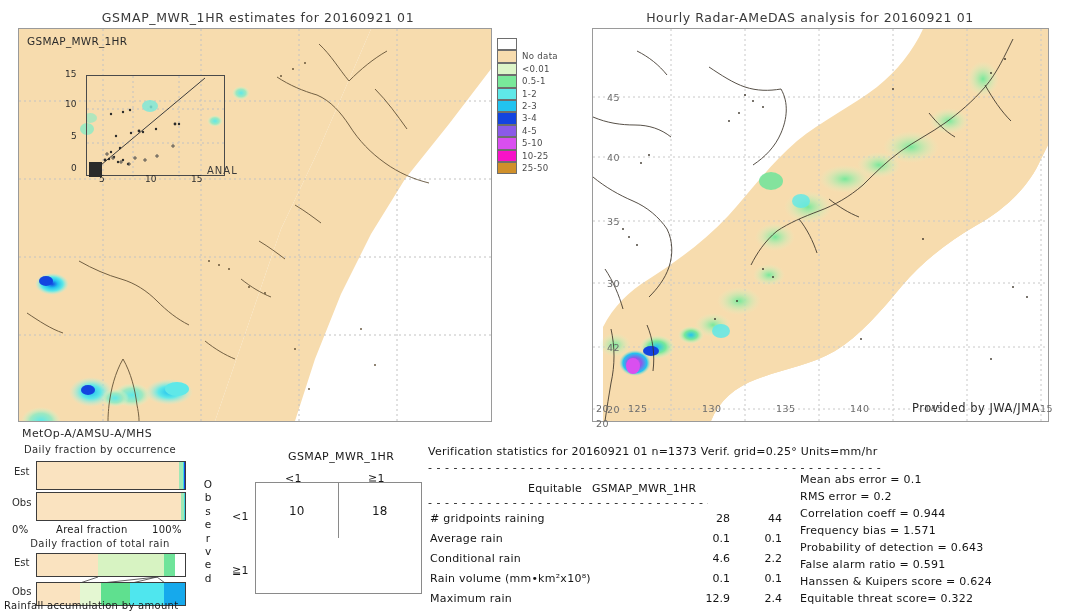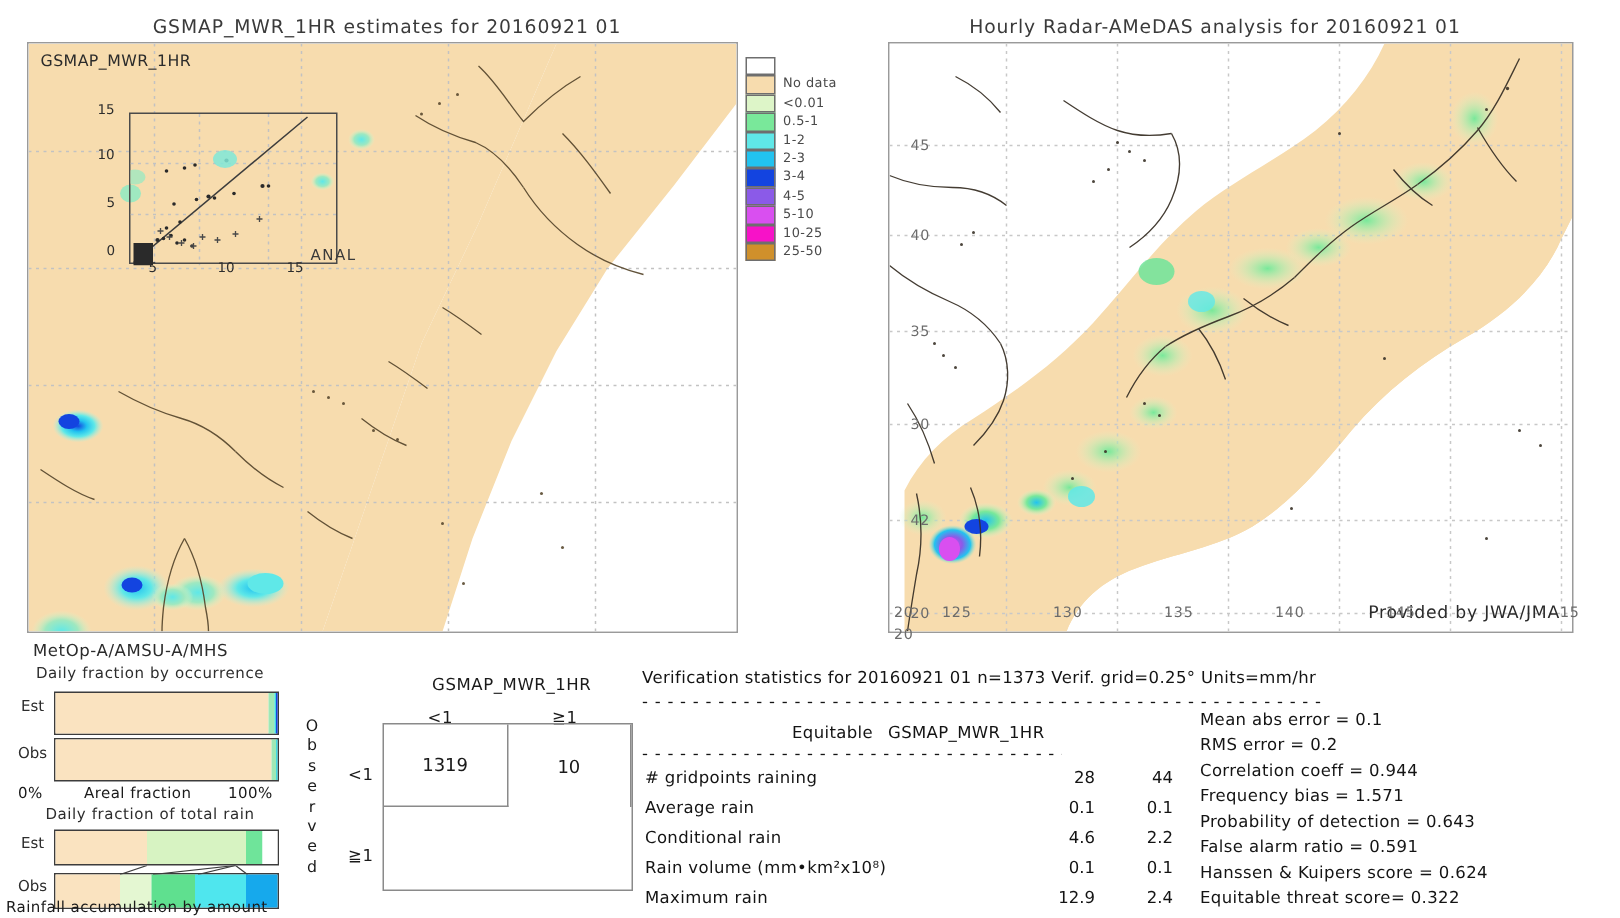--- a/index.html
+++ b/index.html
@@ -448,22 +448,22 @@
     <div>O</div>
     <div>b</div>
     <div>s</div>
     <div>e</div>
     <div>r</div>
     <div>v</div>
     <div>e</div>
     <div>d</div>
   </div>
 <div id="ctab">
-  <div class="cl rt">1319</div>
   <div class="cl">10</div>
+  <div>18</div>
 </div>
 
 <div class="st" style="left:428px;top:445px;">Verification statistics for 20160921 01  n=1373  Verif. grid=0.25°  Units=mm/hr</div>
 <div class="dash" style="left:428px;top:461px;width:560px;overflow:hidden;">- - - - - - - - - - - - - - - - - - - - - - - - - - - - - - - - - - - - - - - - - - - - - - - - - - - - - -</div>
 <div class="st" style="left:528px;top:482px;">Equitable</div>
 <div class="st" style="left:592px;top:482px;">GSMAP_MWR_1HR</div>
 <div class="dash" style="left:428px;top:496px;width:280px;overflow:hidden;">- - - - - - - - - - - - - - - - - - - - - - - - - - - - - - - - - - - - - - - - - - - - - - - - - - - - - -</div>
 
 <div id="verif-rows">
     <div class="st" style="left: 430px; top: 512px;"># gridpoints raining</div>

